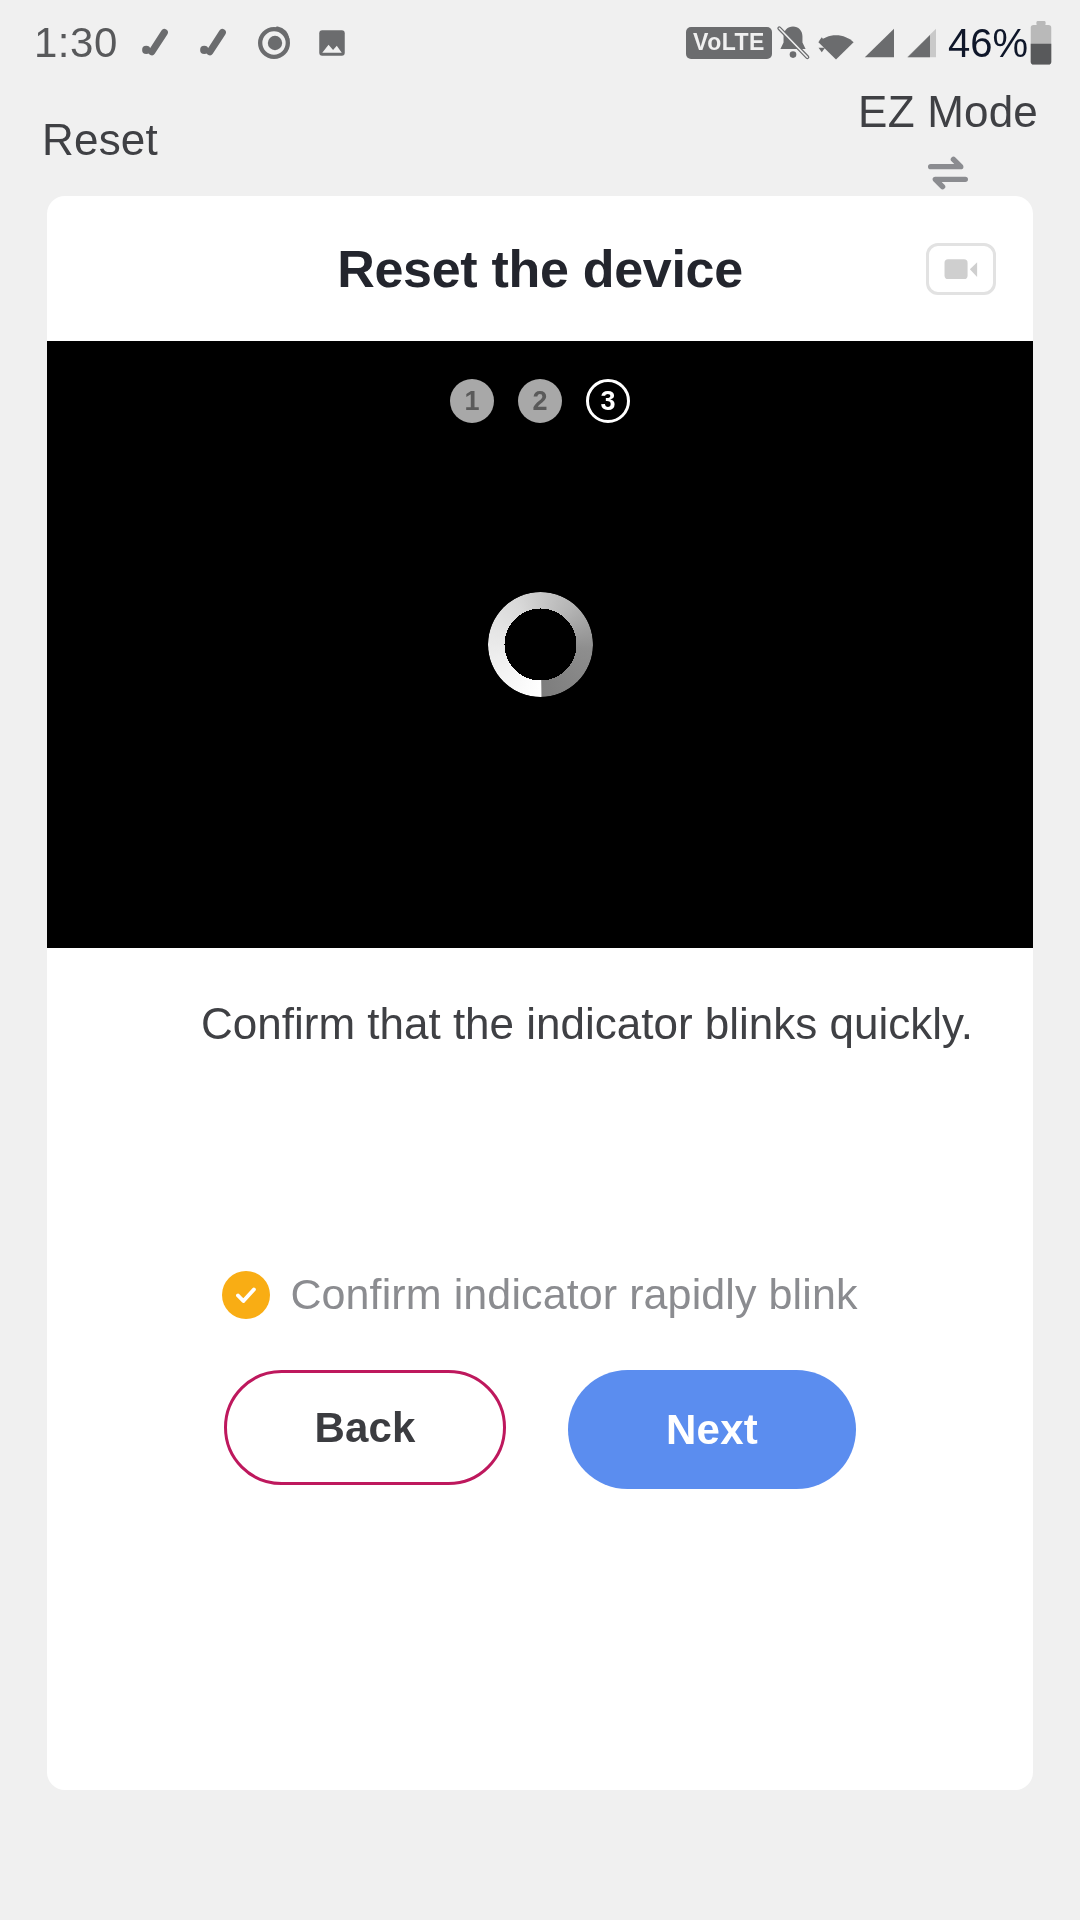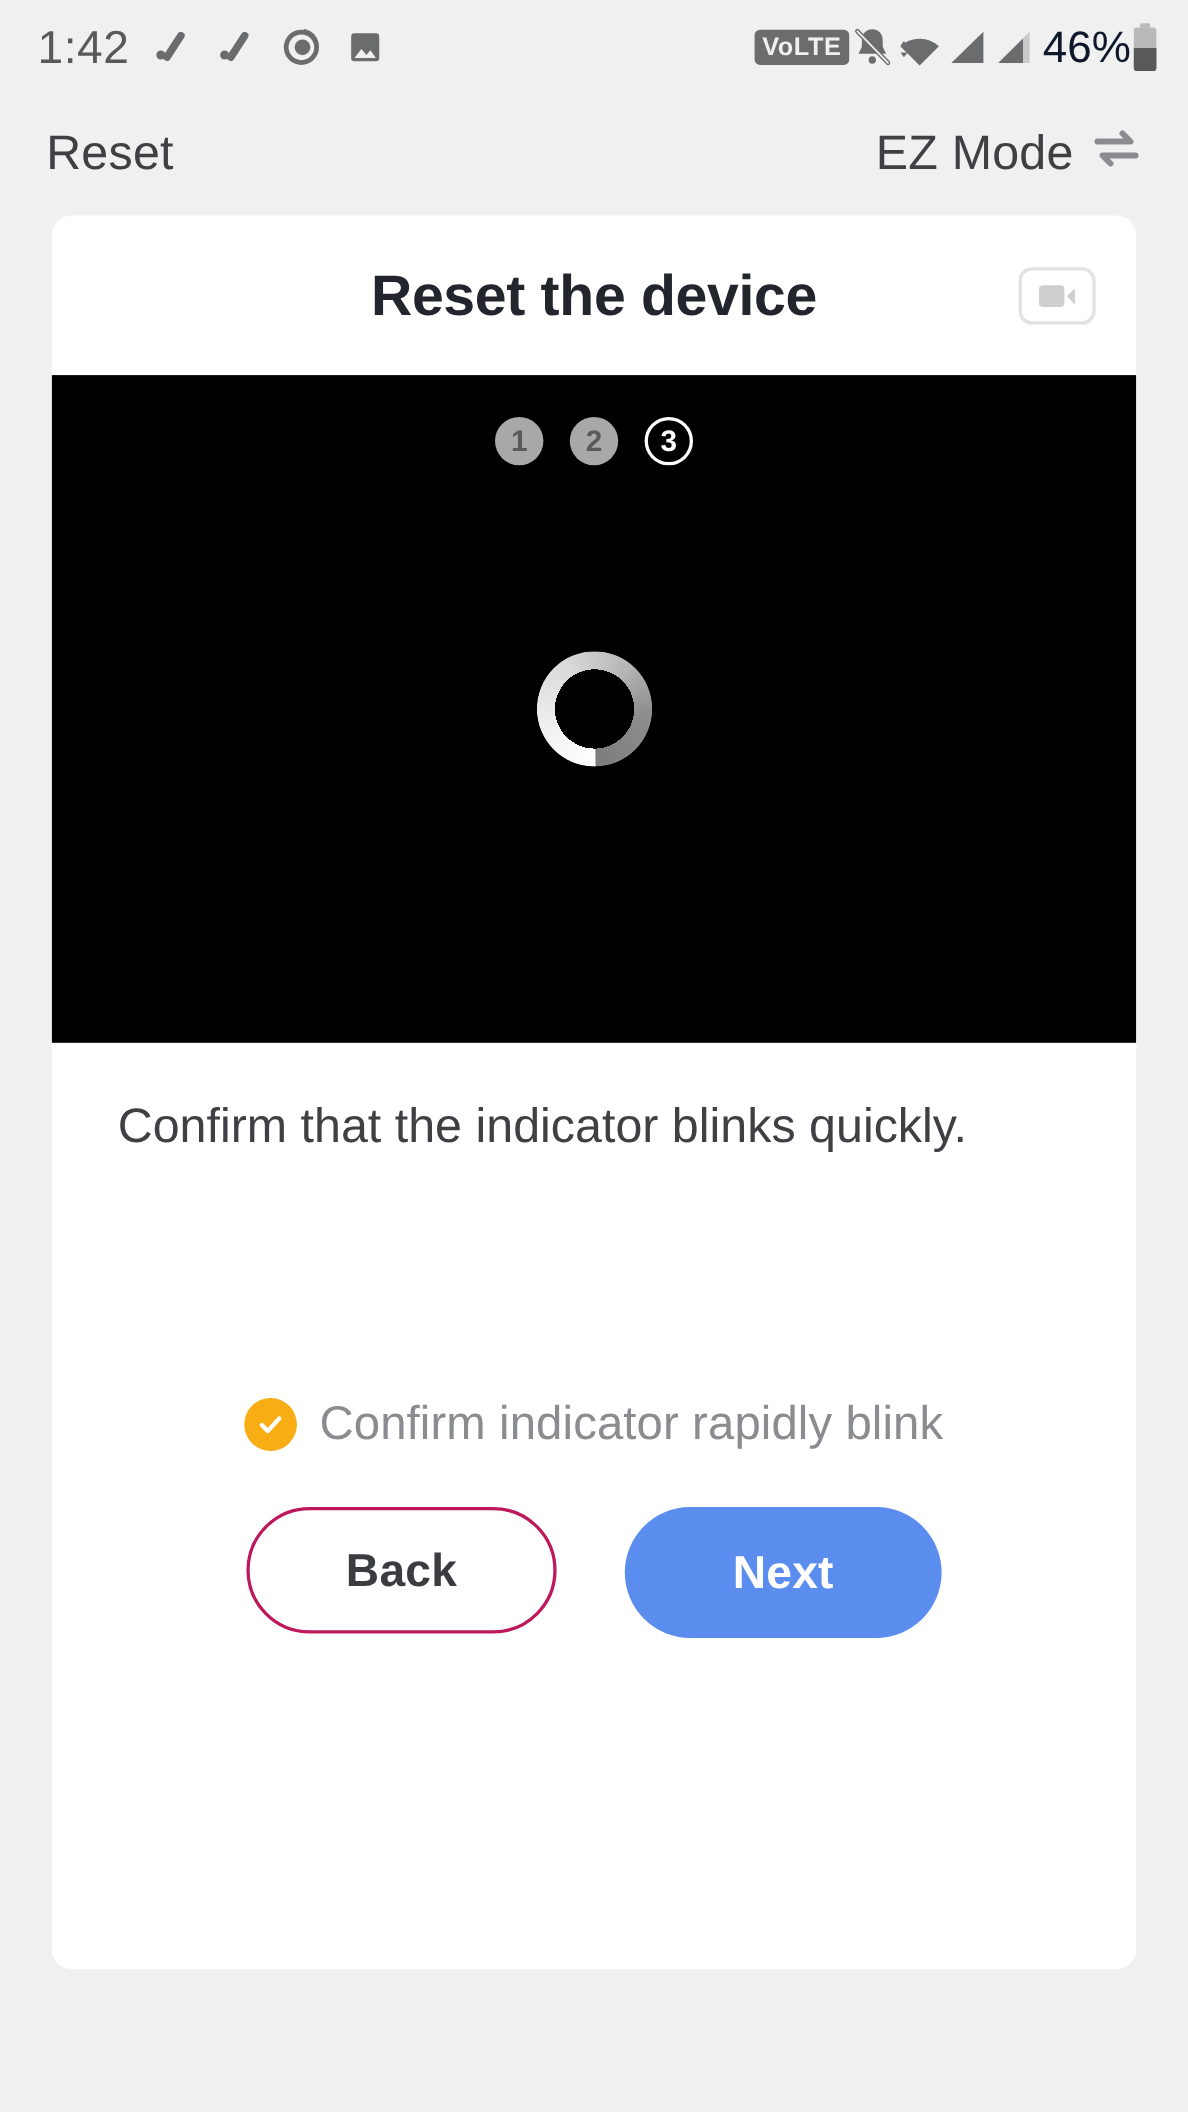--- a/index.html
+++ b/index.html
@@ -55,22 +55,23 @@
     padding:0 42px;
     background:#f0f0f0;
   }
   .header-cancel{
     font-size:44px;
     color:#3f4044;
     letter-spacing:0.2px;
   }
   .header-mode{
     display:flex;
-    align-items:flex-start;
+    align-items:center;
     gap:16px;
+    flex-direction:column;
   }
   .header-mode-label{
     font-size:44px;
     color:#3f4044;
     letter-spacing:0.2px;
   }
 
   
   .card{
     position:absolute;
@@ -163,21 +164,21 @@
   }
 
   
   .card-body{
     flex:1 1 auto;
     position:relative;
     padding:0 60px;
   }
   .instruction{
     margin-top:48px;
-    text-align:left;
+    text-align:right;
     font-size:44px;
     line-height:1.28;
     color:#3f4044;
   }
 
   .confirm-row{
     position:absolute;
     left:0; right:0;
     top:322px;
     display:flex;
@@ -232,21 +233,21 @@
     background:#5b8def;
     color:#ffffff;
     border:none;
   }
 </style>
 </head>
 <body>
 
 <div class="status-bar">
   <div class="status-left">
-    <span class="clock">1:42</span>
+    <span class="clock">1:30</span>
 
     <span class="sicon">
       <svg width="38" height="38" viewBox="0 0 24 24">
         <circle cx="5.2" cy="16.4" r="2.6" fill="#6b6c6e"></circle>
         <rect x="10.5" y="2" width="4.4" height="19" rx="2.2" fill="#6b6c6e" transform="rotate(33 12.7 11.5)"></rect>
       </svg>
     </span>
 
     <span class="sicon">
       <svg width="38" height="38" viewBox="0 0 24 24">

